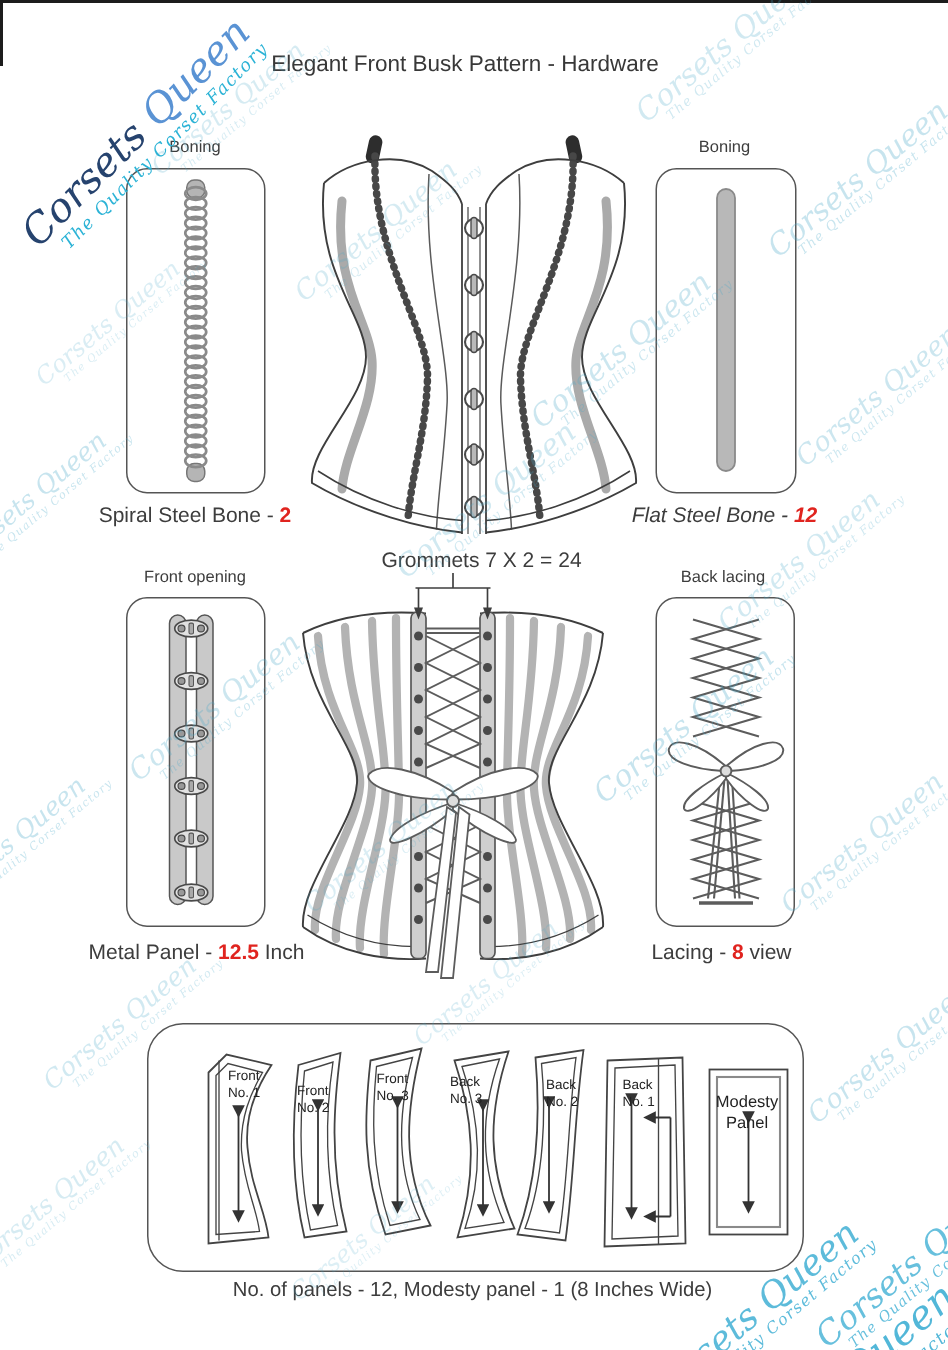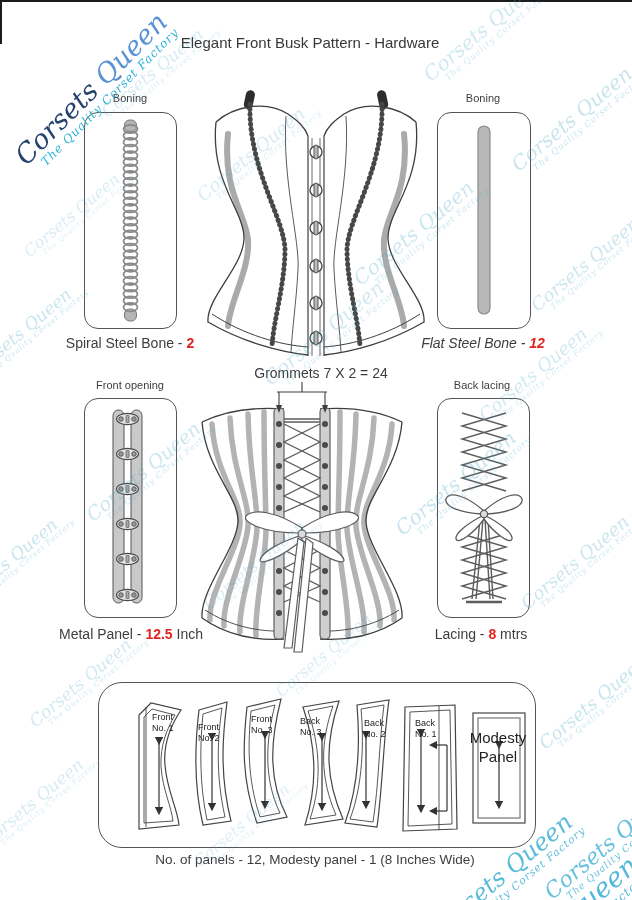--- a/index.html
+++ b/index.html
@@ -8,21 +8,21 @@
   #topframe{position:absolute;left:0;top:0;width:632px;height:2px;background:#1c1c1c;}
   #leftframe{position:absolute;left:0;top:0;width:2px;height:44px;background:#1c1c1c;}
   .cap{position:absolute;transform:translateX(-50%);white-space:nowrap;font-size:14px;color:#3d3d3d;z-index:3;}
   .lbl{position:absolute;transform:translateX(-50%);white-space:nowrap;font-size:11px;color:#3d3d3d;z-index:3;}
   .title{position:absolute;transform:translateX(-50%);white-space:nowrap;font-size:15px;color:#383838;z-index:3;}
   .red{color:#e0241f;font-weight:bold;}
   .box{position:absolute;border:1.4px solid #555;border-radius:14px;z-index:2;}
   .art{position:absolute;z-index:2;}
   .plabel{position:absolute;font-size:9px;line-height:1.25;color:#222;z-index:3;}
   .plabel span{display:block;}
-  .plabel.center{transform:translateX(-50%);text-align:center;font-size:15px;}
+  .plabel.center{transform:translateX(-50%);text-align:center;font-size:11px;}
   
   .wm{position:absolute;transform:translate(-50%,-50%) rotate(-40deg);white-space:nowrap;
       pointer-events:none;z-index:4;text-align:left;
       font-family:"DejaVu Serif", serif;font-style:italic;color:#4aa9c9;}
   .wm .tg{display:block;font-size:0.44em;letter-spacing:1px;margin-top:-3px;padding-left:14px;}
   .wm.logo{transform:translate(-50%,-50%) rotate(-45deg);}
   .wm.logo .n1{color:#26436e;}
   .wm.logo .n2{color:#5a93d4;}
   .wm.logo .tg{color:#2cb3d6;}
   .wm.strong{color:#35abd2;}
@@ -43,21 +43,21 @@
 
   <div class="cap" style="left:321px;top:365px;">Grommets 7 X 2 = 24</div>
 
   <div class="cap" style="left:483px;top:335px;font-style:italic;"><span>Flat Steel Bone - </span><span class="red">12</span></div>
 
   <div class="lbl" style="left:130px;top:379px;">Front opening</div>
   <div class="lbl" style="left:482px;top:379px;">Back lacing</div>
 
   <div class="cap" style="left:131px;top:626px;"><span>Metal Panel - </span><span class="red">12.5</span><span> Inch</span></div>
 
-  <div class="cap" style="left:481px;top:626px;"><span>Lacing - </span><span class="red">8</span><span> mtrs</span></div>
+  <div class="cap" style="left:481px;top:626px;"><span>Lacing - </span><span class="red">8</span><span> view</span></div>
 
   <div class="cap" style="left:315px;top:852px;font-size:13.5px;">No. of panels - 12, Modesty panel - 1 (8 Inches Wide)</div>
 
   <div class="box" style="left:84px;top:112px;width:91px;height:215px;">
     <svg width="91" height="215" viewBox="0 0 91 215">
       <rect x="39.5" y="7" width="12" height="12" rx="5" fill="#b5b5b5" stroke="#777" stroke-width="1"></rect>
       <rect x="39.5" y="196" width="12" height="12" rx="5" fill="#b5b5b5" stroke="#777" stroke-width="1"></rect>
       <g id="coil-group" fill="none" stroke="#8a8a8a" stroke-width="1.8">
           <ellipse cx="45.5" cy="16" rx="7" ry="4.2"></ellipse>
           <ellipse cx="45.5" cy="22.6" rx="7" ry="4.2"></ellipse>

